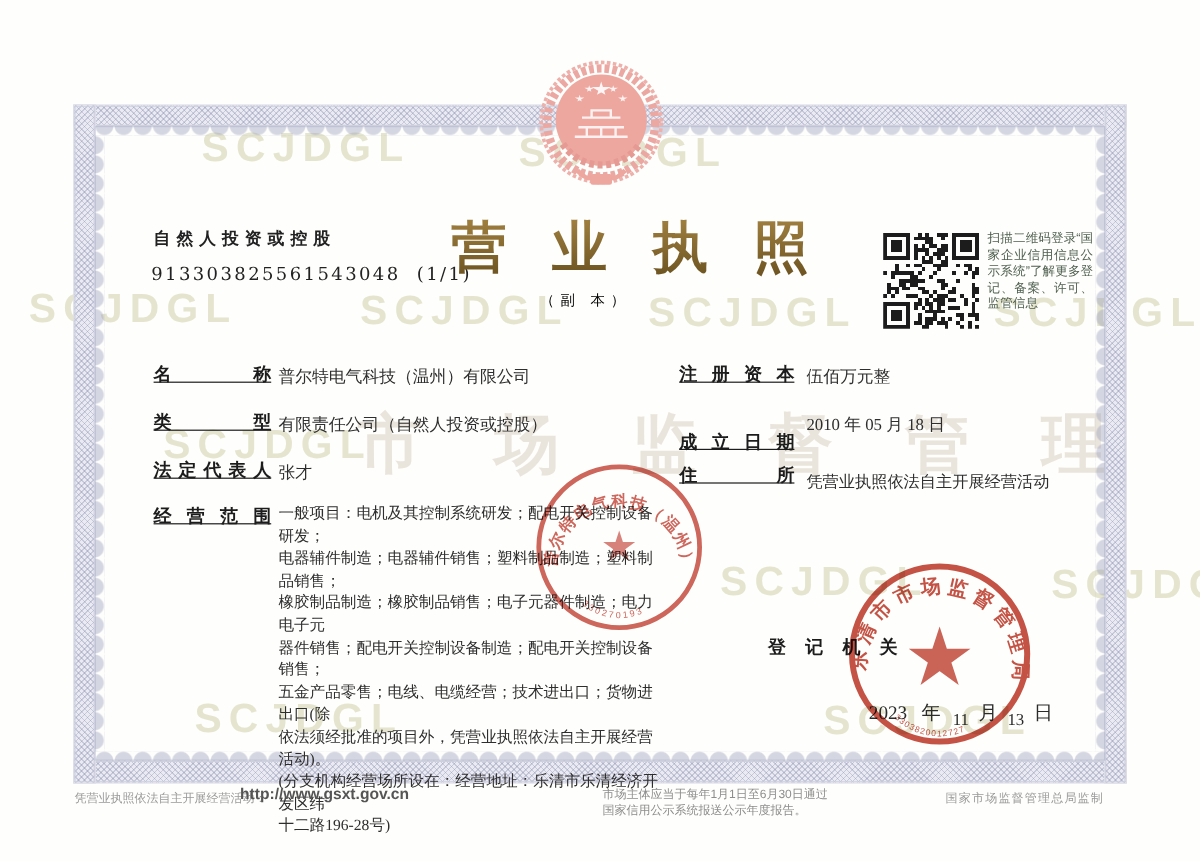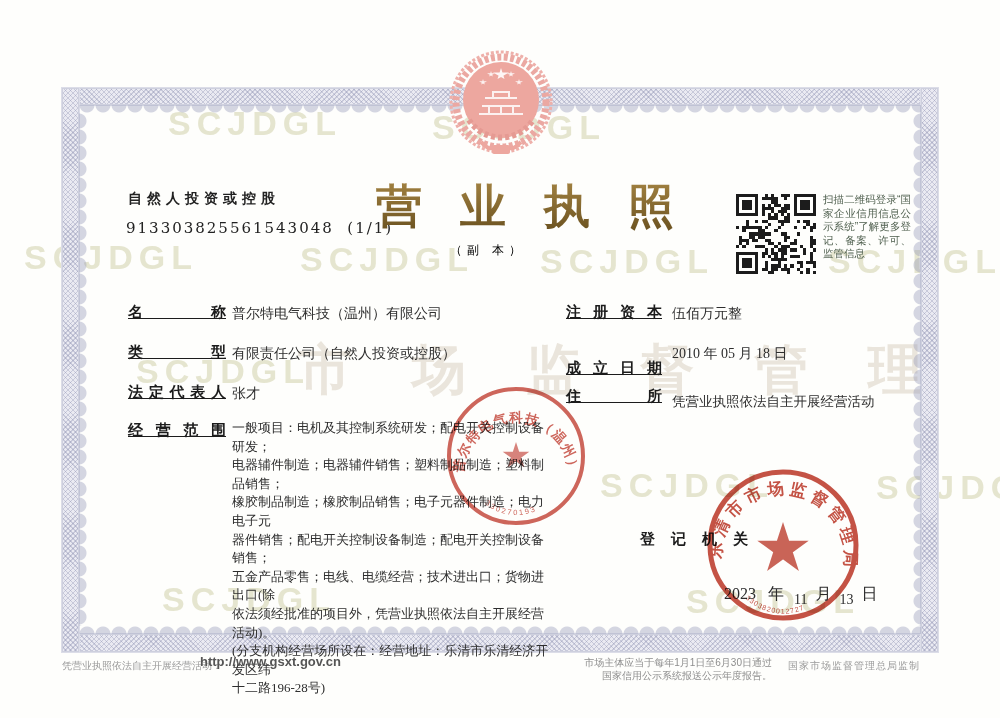--- a/index.html
+++ b/index.html
@@ -66,21 +66,21 @@
   .d-num{font-size:14px;transform:translateY(5px);}
   .d-sp1{margin:0 10px 0 12px;} .d-sp2{margin:0 8px;}
   
   .seal{position:absolute;z-index:2;mix-blend-mode:multiply;}
   .seal-company{left:442px;top:382px;width:148px;height:148px;opacity:.78;}
   .seal-registry{left:702px;top:464px;width:162px;height:162px;opacity:.88;}
   
   .ft{position:absolute;z-index:1;color:#9a9a9a;font-size:10px;line-height:13px;}
   .ft-site-label{left:62px;top:659px;}
   .ft-url{left:200px;top:655px;font-size:13px;font-weight:bold;color:#555;}
-  .ft-notice{left:502px;top:656px;width:270px;color:#8d8d8d;text-align:right;}
+  .ft-notice{left:502px;top:656px;width:270px;color:#8d8d8d;}
   .ft-producer{left:788px;top:659px;letter-spacing:1px;}
 </style>
 </head>
 <body>
 
 <div class="page">
 
   <span class="wm" style="left:168px;top:104px;">SCJDGL</span>
   <span class="wm" style="left:432px;top:108px;">SCJDGL</span>
   <span class="wm" style="left:24px;top:238px;">SCJDGL</span>

